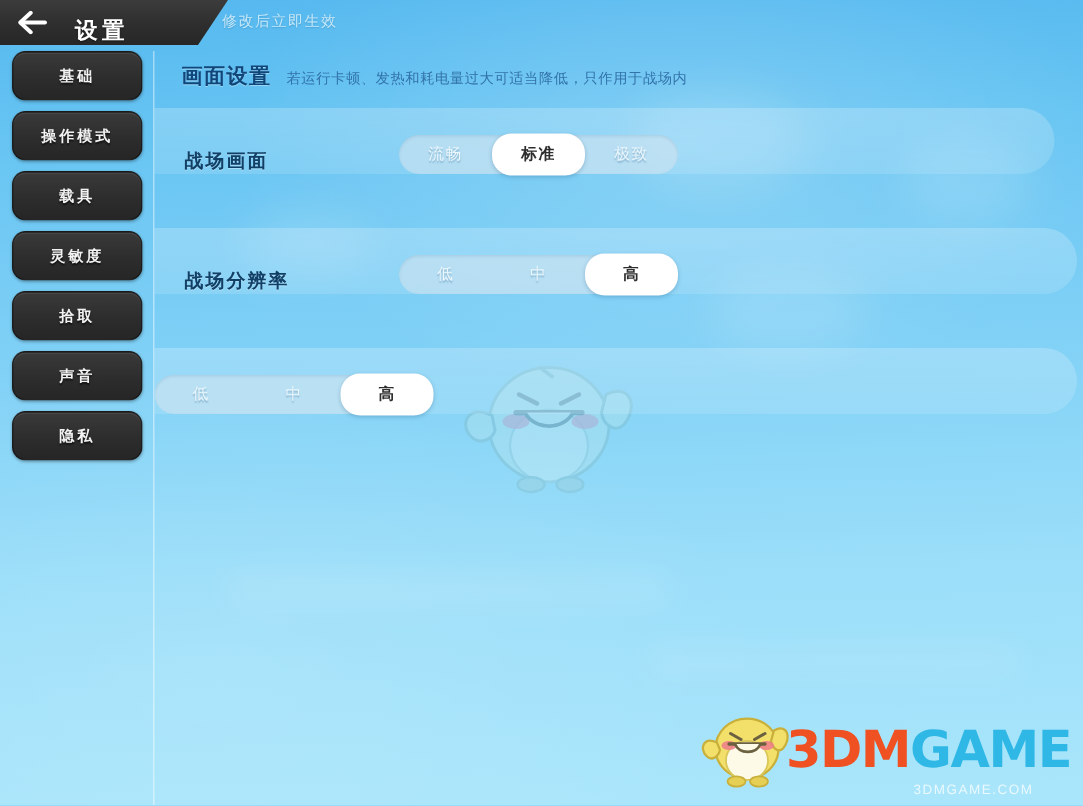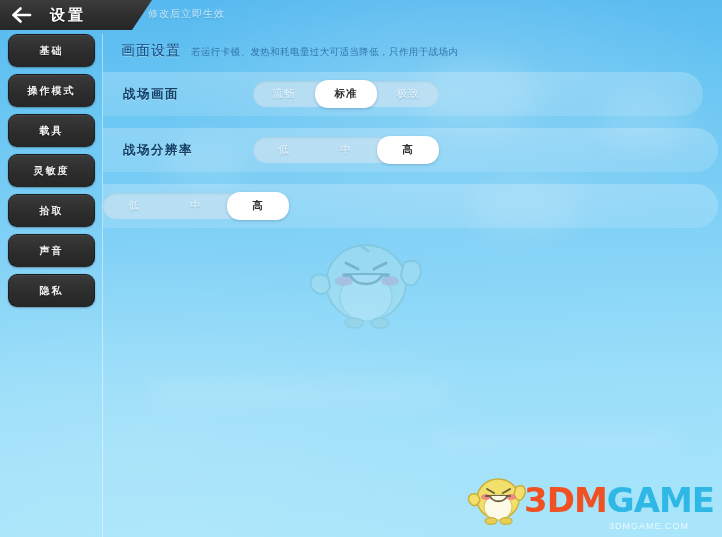--- a/index.html
+++ b/index.html
@@ -44,21 +44,21 @@
   
   .titlebar {
     position: absolute;
     left: 0;
     top: 0;
     width: 152px;
     height: 30px;
     background: linear-gradient(180deg, #3c3c3c 0%, #2e2e2e 55%, #272727 100%);
     clip-path: polygon(0 0, 152px 0, 132px 30px, 0 30px);
     display: flex;
-    align-items: center;
+    align-items: flex-end;
     z-index: 6;
   }
   .back-btn {
     width: 44px;
     height: 30px;
     display: flex;
     align-items: center;
     justify-content: center;
     cursor: pointer;
   }
@@ -145,47 +145,48 @@
   .section-head {
     position: absolute;
     left: 18px;
     top: 12px;
     display: flex;
     align-items: baseline;
   }
   .section-title {
     color: #10467a;
     font-size: 14px;
-    font-weight: normal;
+    font-weight: bold;
     letter-spacing: 1px;
     text-shadow: 0 1px 0 rgba(255,255,255,0.35);
   }
   .section-desc {
     margin-left: 10px;
     color: #2f6fa6;
     font-size: 9.5px;
     letter-spacing: 0.4px;
     opacity: 0.95;
   }
 
   .rows {
     position: absolute;
     left: 0;
     top: 42px;
     right: 0;
   }
   .setting-row {
     position: relative;
     height: 44px;
-    margin-bottom: 12px;
+    margin-bottom: 36px;
     background: linear-gradient(180deg, rgba(255,255,255,0.22) 0%, rgba(255,255,255,0.13) 100%);
     border-top-right-radius: 22px;
     border-bottom-right-radius: 22px;
     display: flex;
-    align-items: center;
+    align-items: flex-end;
+    gap: 13px;
   }
   .row-label {
     width: 150px;
     padding-left: 20px;
     box-sizing: border-box;
     color: #123f66;
     font-size: 12.5px;
     font-weight: bold;
     letter-spacing: 1.5px;
     text-shadow: 0 1px 0 rgba(255,255,255,0.3);

